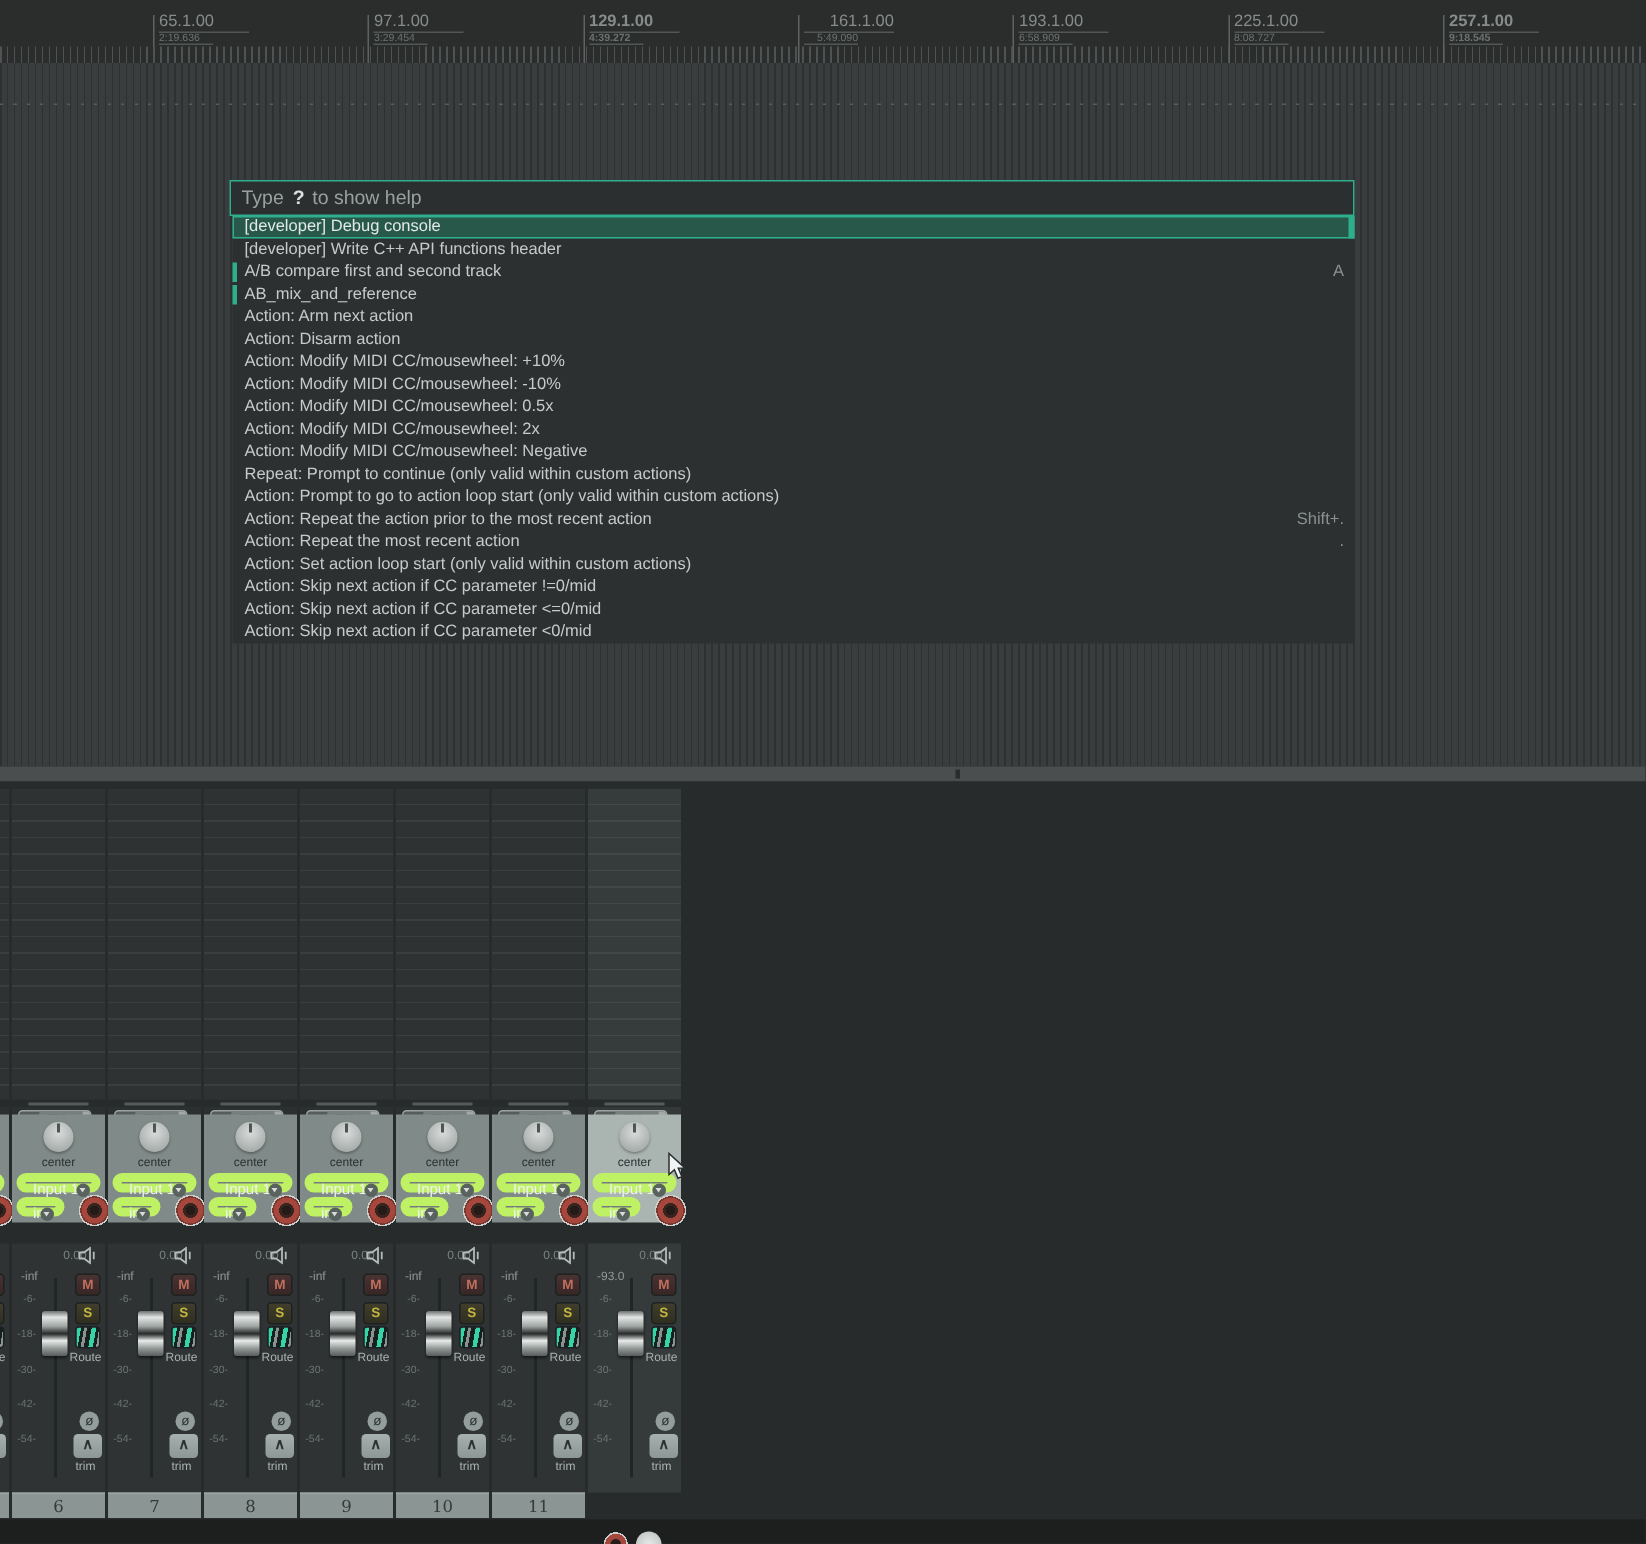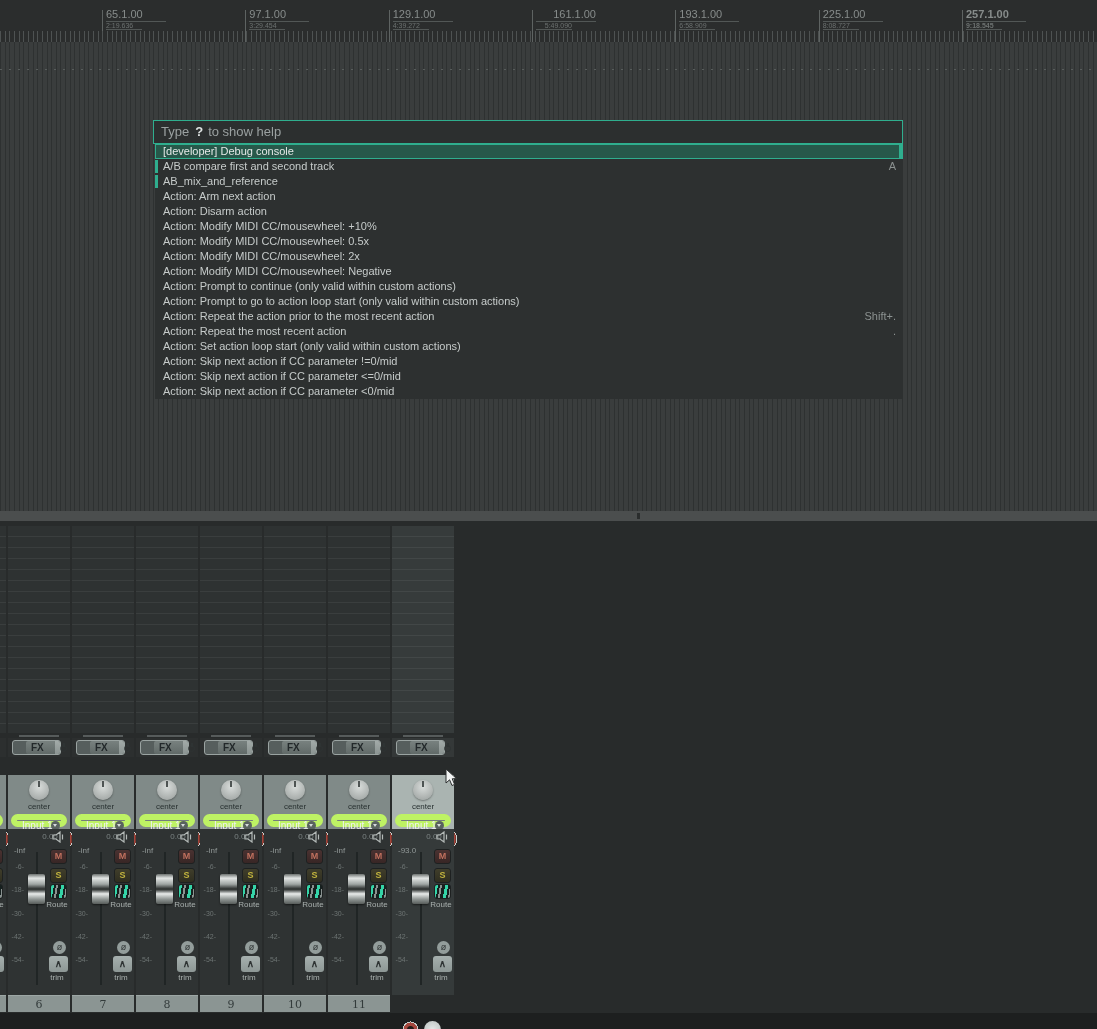--- a/index.html
+++ b/index.html
@@ -50,21 +50,21 @@
   .fxrow { position:absolute; left:0; top:212px; width:62px; height:19px; background:#2c2f2f; }
   .strip.sel .fxrow { background:#343838; }
   .fxbtn { position:absolute; left:4px; top:2px; width:49px; height:15px; border-radius:3px;
     border:1px solid #9aa3a1; background:#565e5d; display:flex; }
   .fxlabel { width:29px; font-size:10px; font-weight:bold; color:#22282a; line-height:13px; padding-left:5px;
     background:linear-gradient(#78817f,#616a68); border-radius:2px 0 0 2px;margin-left:13px; }
   .fxpwr { flex:1; background:linear-gradient(#a2aaa8,#8b9492); border-radius:0 2px 2px 0; position:relative; }
   .fxpwr i { position:absolute; left:5px; top:4px; width:7px; height:7px; border:1.3px solid #2e3333; border-radius:50%; }
   .fxpwr i::after { content:""; position:absolute; left:2px; top:-3px; width:1.5px; height:4px; background:#2e3333; }
 
-  .panel { position:absolute; left:0; top:249px; width:62px; height:72px; background:#808a88; }
+  .panel { position:absolute; left:0; top:217px; width:62px; height:72px; background:#808a88; }
   .strip.sel .panel { background:#aab4b1; }
   .knob { position:absolute; left:21px; top:5px; width:20px; height:20px; border-radius:50%;
     background:radial-gradient(circle at 50% 35%, #d8dcda, #a8adab 75%, #8f9593); box-shadow:0 1px 2px rgba(0,0,0,.35); }
   .knob::after { content:""; position:absolute; left:9px; top:1px; width:2px; height:6px; background:#4e5453; }
   .panlabel { position:absolute; left:0; top:27px; width:62px; text-align:center; font-size:8px; color:#273030; }
   .dd { position:absolute; height:13px; border:6px solid #bef264; border-radius:7px; background:#747d7c;
     font-size:10px; color:#eef1f0; line-height:11px; padding-left:5px; }
   .dd .ddarrow { position:absolute; right:1px; top:1px; width:9px; height:9px; border-radius:50%; background:#59625f; }
   .dd .ddarrow::after { content:""; position:absolute; left:2px; top:3px; border-left:2.5px solid transparent;
     border-right:2.5px solid transparent; border-top:3.5px solid #d7dcda; }
@@ -113,21 +113,21 @@
 
 <div id="ruler">
     <div class="rmarker" style="left: 103px;">
     <span class="bar">65.1.00</span>
     <span class="time">2:19.636</span>
   </div>
     <div class="rmarker" style="left: 246.33px;">
     <span class="bar">97.1.00</span>
     <span class="time">3:29.454</span>
   </div>
-    <div class="rmarker" style="left: 389.66px;">
+    <div class="rmarker" style="left: 389.66px; font-weight: bold;">
     <span class="bar">129.1.00</span>
     <span class="time">4:39.272</span>
   </div>
     <div class="rmarker" style="left: 532.99px; text-align: right;">
     <span class="bar">161.1.00</span>
     <span class="time">5:49.090</span>
   </div>
     <div class="rmarker" style="left: 676.32px;">
     <span class="bar">193.1.00</span>
     <span class="time">6:58.909</span>
@@ -146,20 +146,24 @@
   <div class="trackline"></div>
 </div>
 
 <div id="popup">
   <div id="pinput" role="textbox"><span>Type</span><span class="pkey">?</span><span>to show help</span></div>
   <div id="plist">
     <div class="prow sel">
     <span class="txt">[developer] Debug console</span>
     
   </div>
+      <div class="prow">
+    <span class="txt">[developer] Write C++ API functions header</span>
+    
+  </div>
       <div class="prow marked">
     <span class="txt">A/B compare first and second track</span>
     <span class="sc">A</span>
   </div>
       <div class="prow marked">
     <span class="txt">AB_mix_and_reference</span>
     
   </div>
       <div class="prow">
     <span class="txt">Action: Arm next action</span>
@@ -167,33 +171,37 @@
   </div>
       <div class="prow">
     <span class="txt">Action: Disarm action</span>
     
   </div>
       <div class="prow">
     <span class="txt">Action: Modify MIDI CC/mousewheel: +10%</span>
     
   </div>
       <div class="prow">
+    <span class="txt">Action: Modify MIDI CC/mousewheel: -10%</span>
+    
+  </div>
+      <div class="prow">
     <span class="txt">Action: Modify MIDI CC/mousewheel: 0.5x</span>
     
   </div>
       <div class="prow">
     <span class="txt">Action: Modify MIDI CC/mousewheel: 2x</span>
     
   </div>
       <div class="prow">
     <span class="txt">Action: Modify MIDI CC/mousewheel: Negative</span>
     
   </div>
       <div class="prow">
-    <span class="txt">Action: Prompt to continue (only valid within custom actions)</span>
+    <span class="txt">Repeat: Prompt to continue (only valid within custom actions)</span>
     
   </div>
       <div class="prow">
     <span class="txt">Action: Prompt to go to action loop start (only valid within custom actions)</span>
     
   </div>
       <div class="prow">
     <span class="txt">Action: Repeat the action prior to the most recent action</span>
     <span class="sc">Shift+.</span>
   </div>

